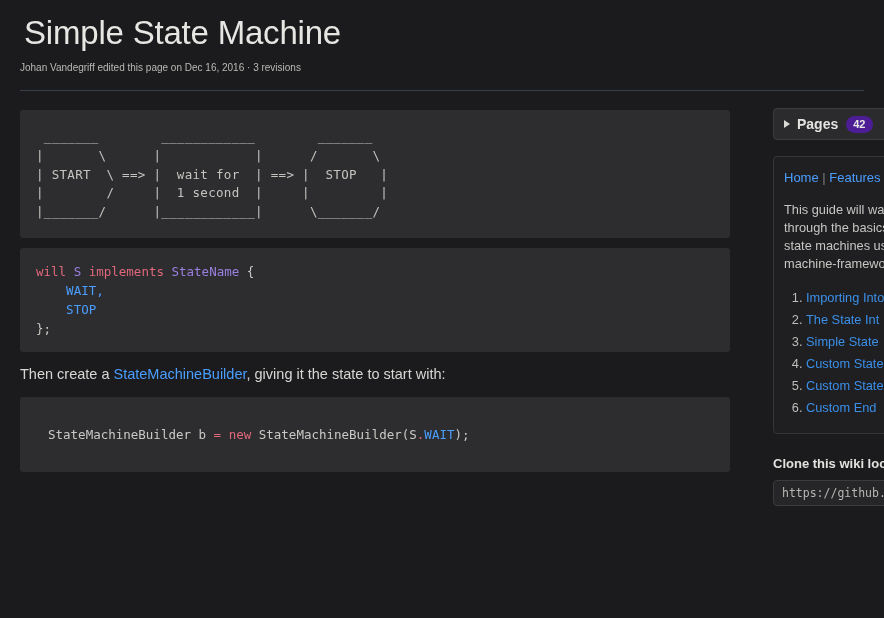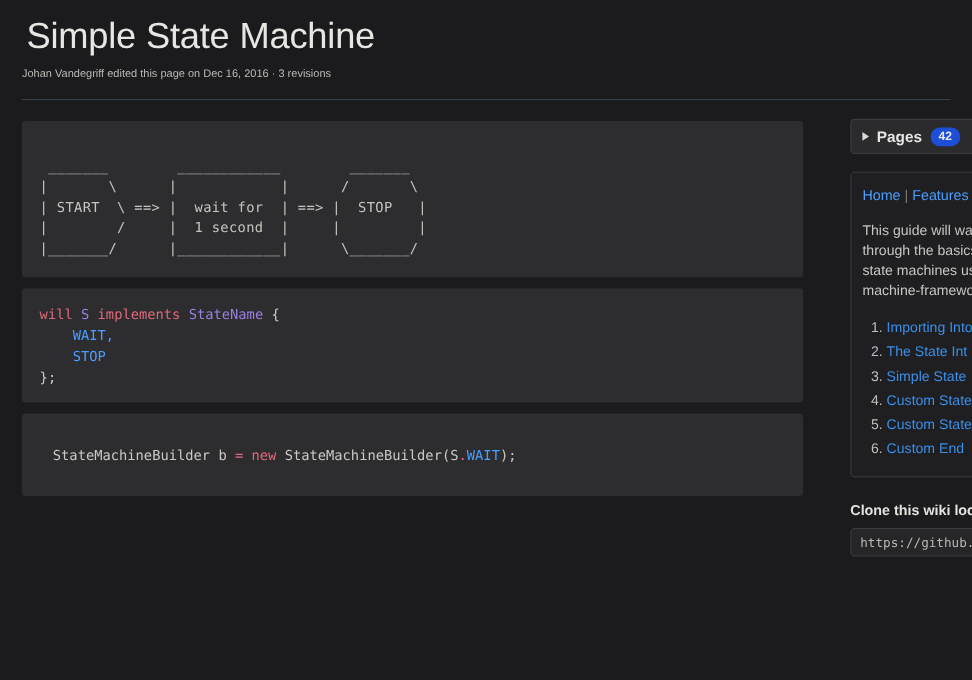--- a/index.html
+++ b/index.html
@@ -75,21 +75,21 @@
     padding: 14px 16px;
     font-family: "DejaVu Sans Mono", "Liberation Mono", monospace;
     font-size: 12.5px;
     line-height: 19px;
     color: #c9c9c4;
     white-space: pre;
     overflow: hidden;
   }
   pre.code.ascii {
     color: #c4c4bf;
-    padding: 32px 16px 16px 16px;
+    padding: 18px 16px 16px 16px;
     line-height: 18.8px;
     letter-spacing: 0.3px;
   }
   pre.code.one-line {
     padding: 28px;
   }
   .tok-kw    { color: #e0687a; }
   .tok-type  { color: #9b7fe0; }
   .tok-const { color: #4a9eff; }
   .tok-plain { color: #c9c9c4; }
@@ -121,21 +121,21 @@
     border-bottom: 4.5px solid transparent;
     margin-right: 7px;
   }
   .pages-label {
     font-size: 14px;
     font-weight: bold;
     color: #e4e4e1;
   }
   .pages-count {
     margin-left: 8px;
-    background: #1d4ed8;
+    background: #4c1d95;
     color: #e8e8e5;
     border-radius: 9px;
     font-size: 11px;
     font-weight: bold;
     padding: 2px 7px;
     line-height: 13px;
   }
 
   .sidebar-panel {
     margin-top: 16px;
@@ -220,20 +220,21 @@
 | START  \ ==&gt; |  wait for  | ==&gt; |  STOP   |
 |        /     |  1 second  |     |         |
 |_______/      |____________|      \_______/</pre>
 
 
     <pre class="code"><span class="tok-kw">will</span> <span class="tok-type">S</span> <span class="tok-kw">implements</span> <span class="tok-type">StateName</span> <span class="tok-plain">{</span>
     <span class="tok-const">WAIT,</span>
     <span class="tok-const">STOP</span>
 <span class="tok-plain">};</span></pre>
 
+    <p class="para"><span>Then create a </span><a class="link" href="#">StateMachineBuilder</a><span>, giving it the state to start with:</span></p>
 
     <pre class="code one-line"><span class="tok-plain">StateMachineBuilder</span> <span class="tok-plain">b</span> <span class="tok-op">=</span> <span class="tok-kw">new</span> <span class="tok-plain">StateMachineBuilder</span>(<span class="tok-plain">S</span><span class="tok-op">.</span><span class="tok-const">WAIT</span><span class="tok-plain">);</span></pre>
 
 
   </div>
 
   <div class="sidebar">
 
     <div class="pages-box">
       <span class="caret"></span>

